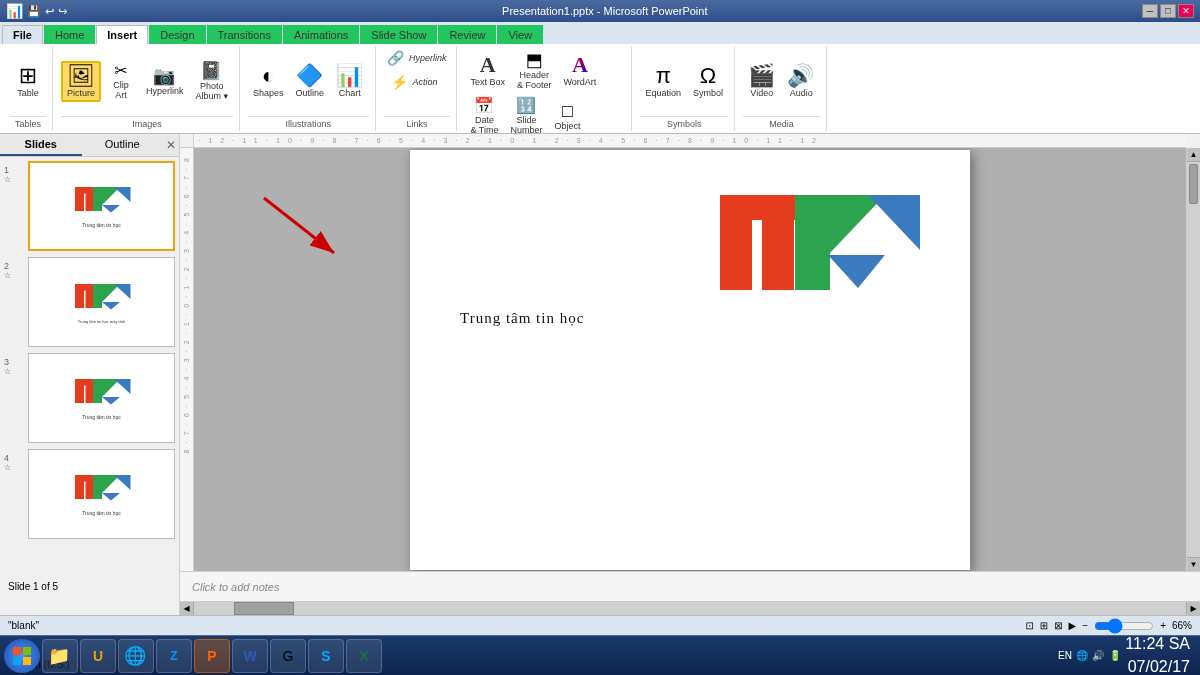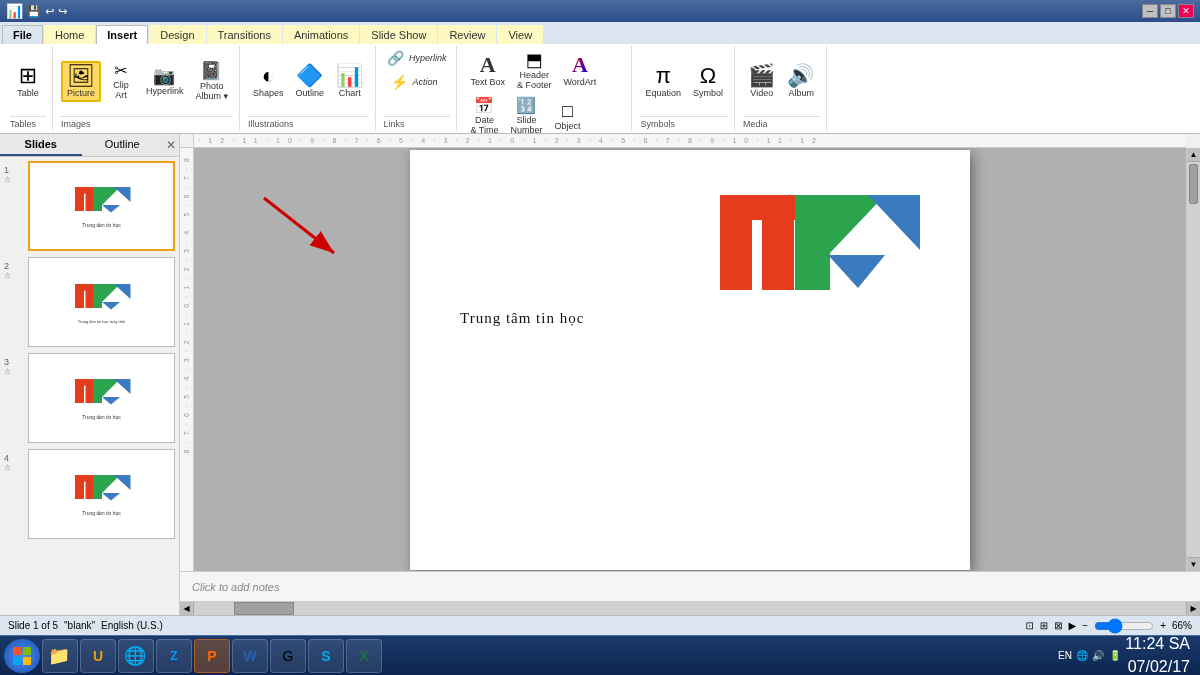--- a/index.html
+++ b/index.html
@@ -19,27 +19,27 @@
     .title-bar-left { display: flex; align-items: center; gap: 4px; }
     .title-bar-title { flex: 1; text-align: center; font-size: 11px; }
     .title-bar-controls { display: flex; gap: 2px; }
     .title-bar-btn { width: 16px; height: 14px; background: #c0c0c0; border: 1px solid #888; font-size: 9px; display: flex; align-items: center; justify-content: center; cursor: pointer; color: #000; }
     .title-bar-btn.close { background: #e05; color: white; }
 
     
     .ribbon-tabs { height: 22px; background: #dce6f1; display: flex; align-items: flex-end; padding-left: 2px; }
     .ribbon-tab { padding: 3px 10px; font-size: 11px; cursor: pointer; border: 1px solid transparent; border-bottom: none; margin-right: 1px; }
     .ribbon-tab.active { background: white; border-color: #bbb; color: #000; font-weight: bold; }
-    .ribbon-tab:not(.active) { background: #fef9c3; color: #333; }
+    .ribbon-tab:not(.active) { background: #22c55e; color: #333; }
 
     
     .ribbon { height: 90px; background: white; border-bottom: 1px solid #bbb; display: flex; align-items: stretch; padding: 2px 4px; gap: 2px; }
     .ribbon-group { display: flex; flex-direction: column; align-items: center; border-right: 1px solid #ddd; padding: 2px 6px; min-width: fit-content; }
     .ribbon-group-buttons { display: flex; gap: 2px; flex: 1; align-items: center; }
-    .ribbon-group-label { font-size: 9px; color: #555; padding-top: 2px; border-top: 1px solid #ddd; width: 100%; text-align: left; margin-top: 2px; }
+    .ribbon-group-label { font-size: 9px; color: #555; padding-top: 2px; border-top: 1px solid #ddd; width: 100%; text-align: center; margin-top: 2px; }
     .ribbon-btn { display: flex; flex-direction: column; align-items: center; justify-content: center; padding: 2px 4px; cursor: pointer; border: 1px solid transparent; border-radius: 2px; min-width: 36px; }
     .ribbon-btn.active { background: #ffd966; border-color: #e6b800; }
     .ribbon-btn .btn-icon { font-size: 22px; line-height: 1; }
     .ribbon-btn .btn-label { font-size: 9px; color: #333; text-align: center; margin-top: 1px; }
     .ribbon-btn-small { display: flex; flex-direction: column; align-items: center; justify-content: center; padding: 1px 3px; cursor: pointer; border: 1px solid transparent; border-radius: 2px; min-width: 30px; }
     .ribbon-btn-small .btn-label { font-size: 9px; color: #333; font-style: italic; }
 
     
     .slide-panel { width: 180px; background: #f0f0f0; border-right: 1px solid #ccc; display: flex; flex-direction: column; }
     .slide-panel-tab { flex: 1; padding: 4px; text-align: center; font-size: 11px; cursor: pointer; border-bottom: 2px solid transparent; }
@@ -47,40 +47,41 @@
     .close-btn { width: 16px; height: 16px; display: flex; align-items: center; justify-content: center; cursor: pointer; font-size: 12px; color: #666; }
 
     .slides-list { flex: 1; overflow-y: auto; padding: 4px; }
     .slide-thumb { margin-bottom: 8px; display: flex; gap: 4px; cursor: pointer; }
     .slide-preview { flex: 1; background: white; border: 1px solid #bbb; height: 90px; display: flex; align-items: center; justify-content: center; position: relative; overflow: hidden; }
     .slide-preview.selected { border: 2px solid #f0a010; }
     .slide-canvas { width: 560px; height: 420px; background: white; box-shadow: 2px 2px 8px rgba(0,0,0,0.3); position: relative; }
 
     
     .status-bar { height: 20px; background: #dce6f1; border-top: 1px solid #bbb; display: flex; align-items: center; justify-content: space-between; padding: 0 8px; font-size: 10px; }
-    .status-left { display: flex; gap: 6px; }
+    .status-left { display: flex; gap: 28px; flex-direction: column; }
     .status-right { display: flex; align-items: center; gap: 6px; }
 
     
     .taskbar { height: 40px; background: linear-gradient(to bottom, #1a3a6b, #0d2550); display: flex; align-items: center; padding: 0 4px; gap: 2px; border-top: 1px solid #4a6b9f; }
     .taskbar-start { width: 36px; height: 34px; background: radial-gradient(circle, #4a8fff, #1a4fa8); border-radius: 50%; display: flex; align-items: center; justify-content: center; cursor: pointer; font-size: 16px; }
     .taskbar-app { width: 36px; height: 34px; background: rgba(255,255,255,0.1); border: 1px solid rgba(255,255,255,0.2); border-radius: 4px; display: flex; align-items: center; justify-content: center; cursor: pointer; font-size: 18px; }
     .taskbar-spacer { flex: 1; }
     .taskbar-tray { display: flex; align-items: center; gap: 4px; color: white; font-size: 10px; padding: 0 6px; }
   </style>
 </head>
 <body>
 
 <div class="title-bar">
   <div class="title-bar-left">
     <span style="font-size:14px;">📊</span>
     <span style="font-size:11px; cursor:pointer;">💾</span>
     <span style="font-size:11px; cursor:pointer;">↩</span>
     <span style="font-size:11px; cursor:pointer;">↪</span>
   </div>
+  <div class="title-bar-title">Presentation1.pptx - Microsoft PowerPoint</div>
   <div class="title-bar-controls">
     <div class="title-bar-btn">─</div>
     <div class="title-bar-btn">□</div>
     <div class="title-bar-btn close">✕</div>
   </div>
 </div>
 
 <div class="ribbon-tabs">
   <div class="ribbon-tab" style="background:#dce6f1; color:#000; font-weight:bold; padding: 3px 10px; border:1px solid #bbb; border-bottom:none;">File</div>
   <div class="ribbon-tab">Home</div>
@@ -204,21 +205,21 @@
   </div>
 
   <div class="ribbon-group">
     <div class="ribbon-group-buttons">
       <div class="ribbon-btn">
         <div class="btn-icon" style="font-size:22px;">🎬</div>
         <div class="btn-label">Video</div>
       </div>
       <div class="ribbon-btn">
         <div class="btn-icon" style="font-size:22px;">🔊</div>
-        <div class="btn-label">Album</div>
+        <div class="btn-label">Audio</div>
       </div>
     </div>
     <div class="ribbon-group-label">Media</div>
   </div>
 
 </div>
 
 <div style="display:flex; height: calc(675px - 22px - 22px - 90px - 20px - 40px); background:#b8b8b8;">
 
   <div class="slide-panel">

